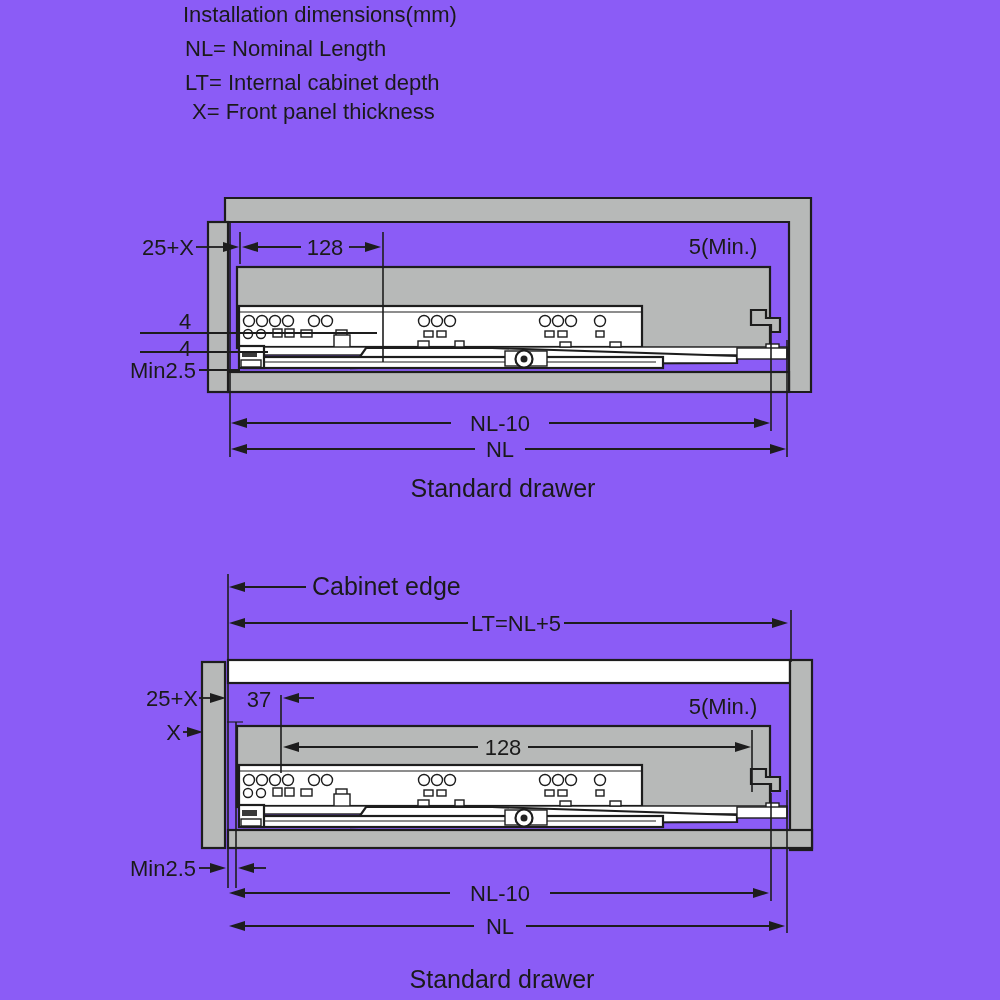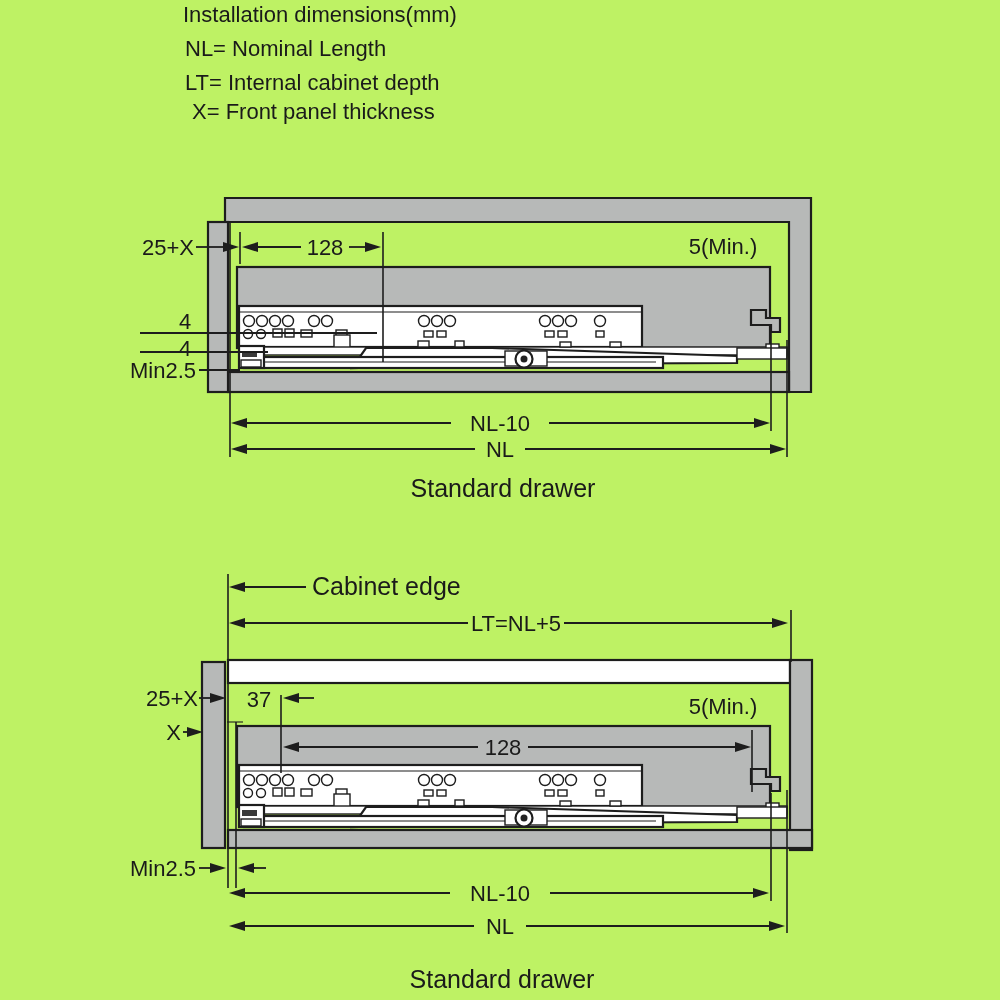--- a/index.html
+++ b/index.html
@@ -1,16 +1,16 @@
 <!DOCTYPE html>
 <html><head>
 <meta charset="utf-8">
 <style>
   html,body{margin:0;padding:0;background:#ffffff;}
-  .stage{width:1000px;height:1000px;position:relative;background:#bef264;overflow:hidden;}
+  .stage{width:1000px;height:1000px;position:relative;background:#8b5cf6;overflow:hidden;}
   svg{display:block;}
   text{font-family:"Liberation Sans","DejaVu Sans",sans-serif;fill:#1a1a1a;}
   .lbl{font-size:22px;}
   .cap{font-size:25px;}
   .panel{fill:#b7b9b8;stroke:#1d1d1d;stroke-width:2.2;}
   .white{fill:#ffffff;stroke:#1d1d1d;stroke-width:2.2;}
   .whitethin{fill:#ffffff;stroke:#1d1d1d;stroke-width:1.4;}
   .dimline{stroke:#1d1d1d;stroke-width:1.8;fill:none;}
   .extline{stroke:#1d1d1d;stroke-width:1.6;fill:none;}
   .arrow{fill:#1d1d1d;stroke:none;}

